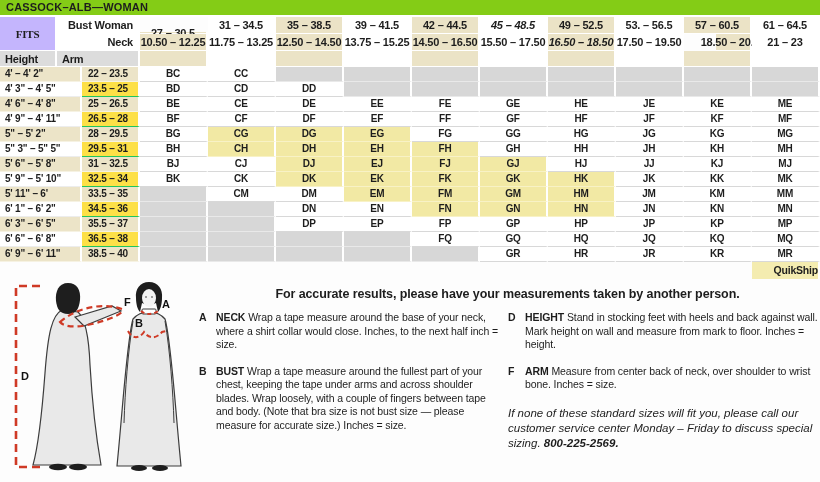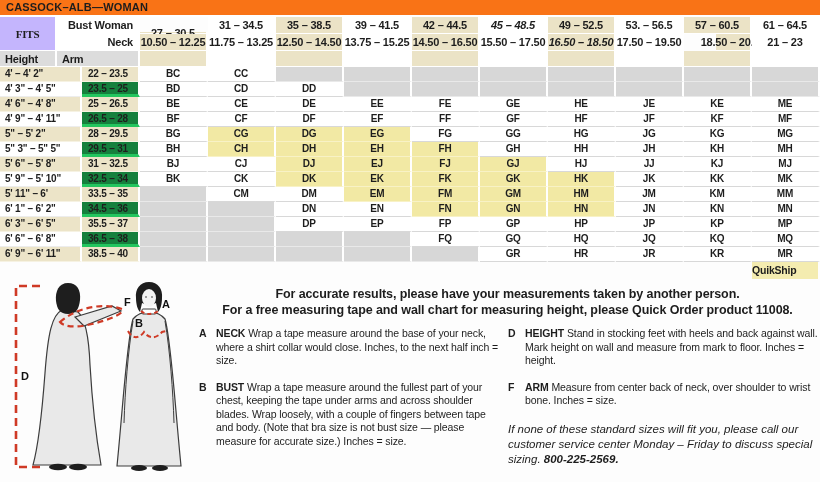--- a/index.html
+++ b/index.html
@@ -3,21 +3,21 @@
 <meta charset="utf-8">
 <style>
   html,body{margin:0;padding:0;}
   body{
     width:820px;height:482px;background:#fdfdfd;overflow:hidden;
     font-family:"Liberation Sans",sans-serif;color:#1d1d1d;
     -webkit-font-smoothing:antialiased;
   }
   
   .title-bar{
-    height:15px;background:#f97316;border-bottom:2px solid #fff;
+    height:15px;background:#84cc16;border-bottom:2px solid #fff;
     font-size:11px;font-weight:bold;letter-spacing:.2px;
     line-height:15px;padding-left:6px;
   }
   #hdr-grid{
     display:grid;
     grid-template-columns:57px 83px repeat(10,68px);
     grid-template-rows:17px 17px 16px;
   }
   #hdr-grid > div{
     box-sizing:border-box;border-right:2px solid #fff;border-bottom:1px solid #fff;
@@ -32,31 +32,31 @@
   .blankrow{background:#fff;}
   .blankrow.cream{background:#ebe3c6;}
   
   #body-rows .row{display:flex;height:15px;}
   #body-rows .c{
     box-sizing:border-box;height:15px;border-right:2px solid #fff;
     font-size:10px;font-weight:bold;letter-spacing:-.2px;line-height:14px;
     white-space:nowrap;
   }
   .c.height{width:82px;padding-left:5px;background:#fff;border-bottom:1px solid #ededed;}
-  .c.arm{width:58px;padding-left:6px;background:#15803d;border-bottom:3px solid #22c55e;}
+  .c.arm{width:58px;padding-left:6px;background:#fde047;border-bottom:1px solid #22c55e;}
   .row.odd .c.height,.row.odd .c.arm{background:#ece4c8;border-bottom:1px solid #f6f2e2;}
   .c.size{width:68px;text-align:center;}
   .c.size.code{background:#fff;border-bottom:1px solid #d8d8d8;}
   .c.size.empty{background:#d7d7d7;border-bottom:1px solid #e9e9e9;}
   .c.size.hl{background:#f2e9a4;border-bottom:1px solid #f8f2c6;}
   .quikship-row{display:flex;height:17px;}
   .quikship-row .spacer{width:752px;}
   .quikship-cell{
     width:66px;background:#f4ecb0;font-size:10.5px;font-weight:bold;
-    text-align:left;line-height:17px;letter-spacing:-.2px;
+    text-align:right;line-height:17px;letter-spacing:-.2px;
   }
   
   .bottom{position:relative;height:203px;}
   .figure-svg{position:absolute;left:2px;top:2px;}
   .intro{
     margin-left:195px;padding-top:7px;text-align:center;
     font-size:12.5px;font-weight:bold;line-height:16px;letter-spacing:-.1px;
   }
   .cols{display:flex;margin-left:199px;margin-top:9px;}
   .col-a{width:303px;}
@@ -333,21 +333,20 @@
     <text x="133" y="46">B</text>
 
     <ellipse cx="56" cy="186" rx="9" ry="3.2" fill="#1e1e1e"></ellipse>
     <ellipse cx="76" cy="186" rx="9" ry="3.2" fill="#1e1e1e"></ellipse>
     <ellipse cx="137" cy="187" rx="8" ry="3" fill="#1e1e1e"></ellipse>
     <ellipse cx="158" cy="187" rx="8" ry="3" fill="#1e1e1e"></ellipse>
   </svg>
 
   <div class="intro">
     <div>For accurate results, please have your measurements taken by another person.</div>
-    <div>For a free measuring tape and wall chart for measuring height, please Quick Order product 11008.</div>
   </div>
 
   <div class="cols">
     <div class="col-a">
       <div class="instr">
         <span class="letter">A</span>
         <span class="ptext"><span class="term">NECK</span> <span>Wrap a tape measure around the base of your neck, where a shirt collar would close. Inches, to the next half inch = size.</span></span>
       </div>
       <div class="instr">
         <span class="letter">B</span>

